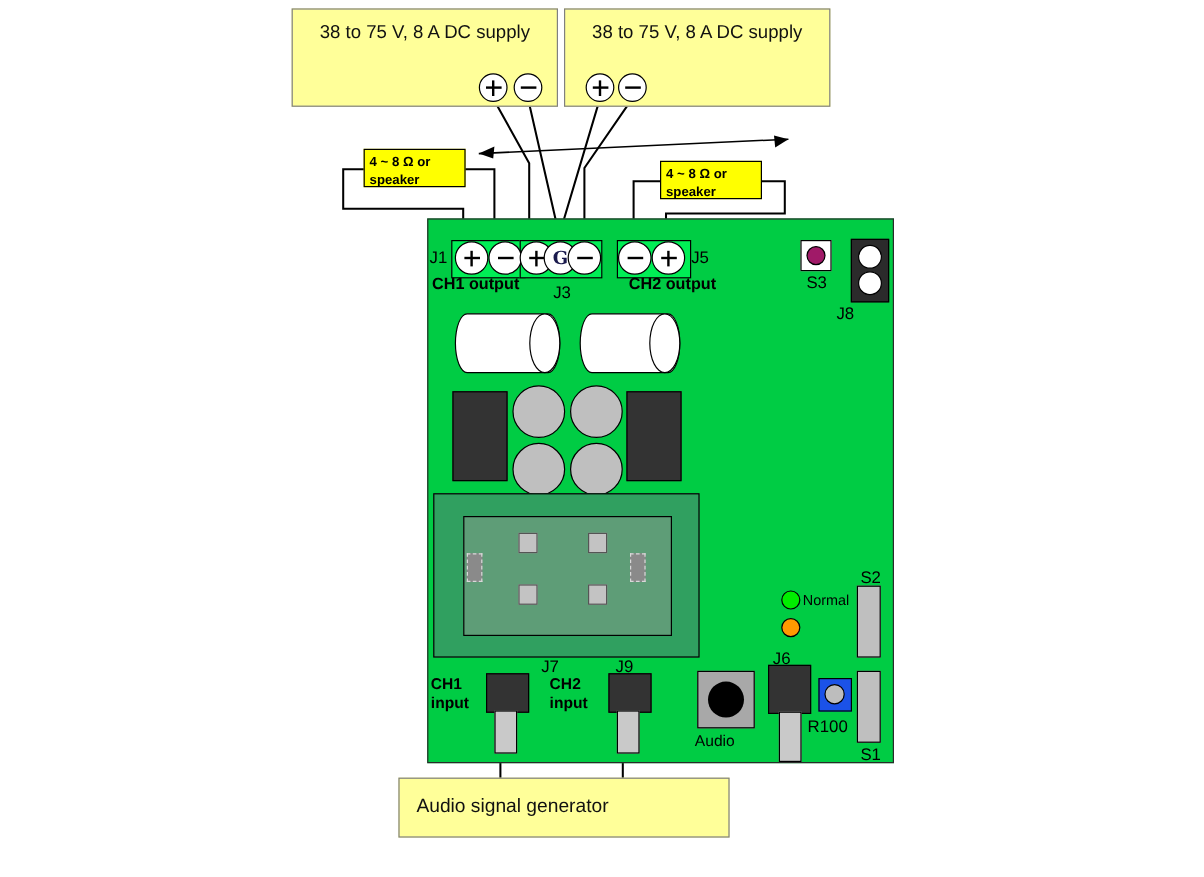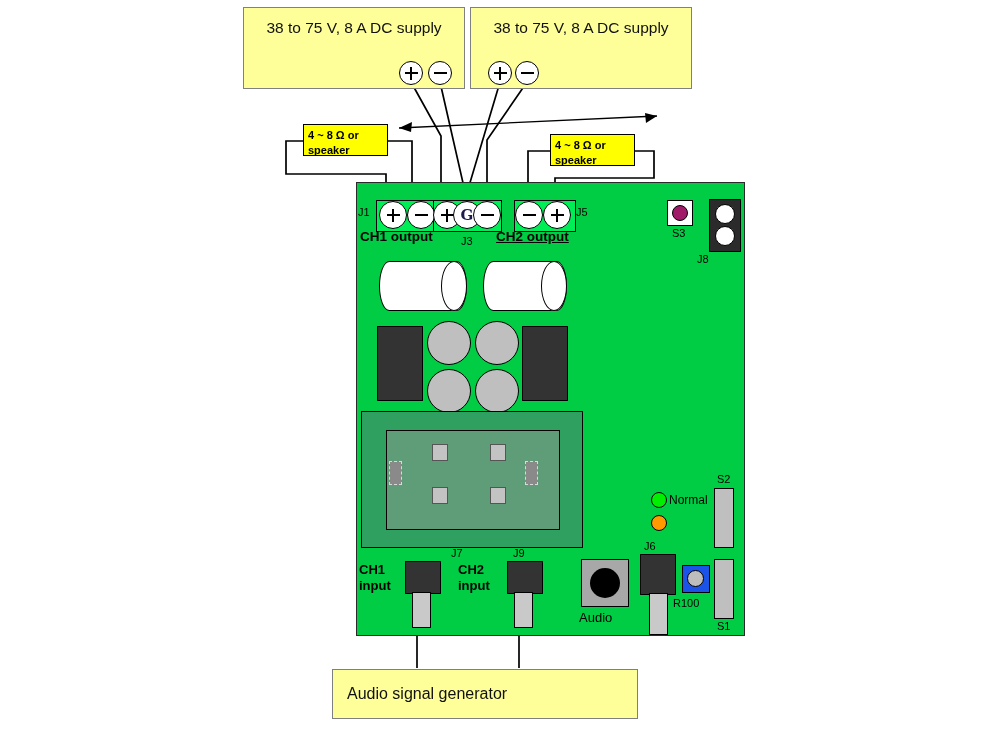--- a/index.html
+++ b/index.html
@@ -40,21 +40,21 @@
   .term.minus::before{content:"";position:absolute;width:13px;height:1.6px;background:#000;}
   .term.gnd{font-family:"DejaVu Serif",serif;font-weight:bold;font-size:15px;color:#1a1a4d;}
 
   
   svg.wires{position:absolute;left:0;top:0;width:1003px;height:731px;overflow:visible;}
   .w{stroke:#000;stroke-width:1.7;fill:none;}
   .w2{stroke:#000;stroke-width:1.3;fill:none;}
 
   
   #pcb{background:#00cc44;border:1px solid #2a2a2a;}
-  .silk{font-size:11px;color:#000;}
+  .silk{font-size:14px;color:#000;}
   .chlabel{font-size:13.5px;font-weight:bold;color:#000000;}
   .inlabel{font-size:13px;font-weight:bold;color:#000;line-height:16px;}
 
   .connblock{background:#00ee55;border:1.6px solid #000;}
   .cap{background:#ffffff;border:1.5px solid #000;border-radius:50%/50%;}
   .cap-body{background:#fff;border:1.5px solid #000;border-radius:14px/34px;}
   .heatsink{background:#333333;border:1.4px solid #000;}
   .grey-circ{background:#bfbfbf;border:1.4px solid #000;border-radius:50%;}
 
   .module-out{background:#30a060;border:1.6px solid #000;}
@@ -158,21 +158,21 @@
     <div class="abs silk" style="left:104px;top:52px;">J3</div>
 
     <div class="abs connblock" style="left:157px;top:17px;width:62px;height:32px;"></div>
     <div class="abs term minus" style="left:158px;top:18px;width:28px;height:28px;">
       <span style="visibility:hidden">−</span>
     </div>
     <div class="abs term plus" style="left:186px;top:18px;width:28px;height:28px;">
       <span style="visibility:hidden">+</span>
     </div>
     <div class="abs silk" style="left:219px;top:23px;text-align:center;">J5</div>
-    <div class="abs chlabel" style="left:139px;top:46px;text-decoration:underline;">CH2 output</div>
+    <div class="abs chlabel" style="left:167px;top:46px;">CH2 output</div>
 
     <div class="abs s3pad" style="left:310px;top:17px;width:26px;height:26px;">
       <div class="abs s3dot" style="left:4px;top:4px;width:16px;height:16px;"></div>
     </div>
     <div class="abs silk" style="left:315px;top:44px;">S3</div>
 
     <div class="abs j8" style="left:352px;top:16px;width:32px;height:53px;">
       <div class="abs j8hole" style="left:5px;top:4px;width:20px;height:20px;"></div>
       <div class="abs j8hole" style="left:5px;top:26px;width:20px;height:20px;"></div>
     </div>
@@ -236,17 +236,17 @@
     <div class="abs silk" style="left:156px;top:364px;">J9</div>
     <div class="abs jack-top" style="left:150px;top:378px;width:36px;height:33px;"></div>
     <div class="abs jack-pin" style="left:157px;top:409px;width:19px;height:36px;"></div>
     <div class="abs inlabel" style="left:101px;top:379px;">
       <div>CH2</div>
       <div>input</div>
     </div>
 
   </div>
 
-  <div class="abs gen-box" style="left:332px;top:669px;width:306px;height:50px;">
+  <div class="abs gen-box" style="left:332px;top:648px;width:276px;height:50px;">
     <span>Audio signal generator</span>
   </div>
 
 </div>
 
 </body></html>

